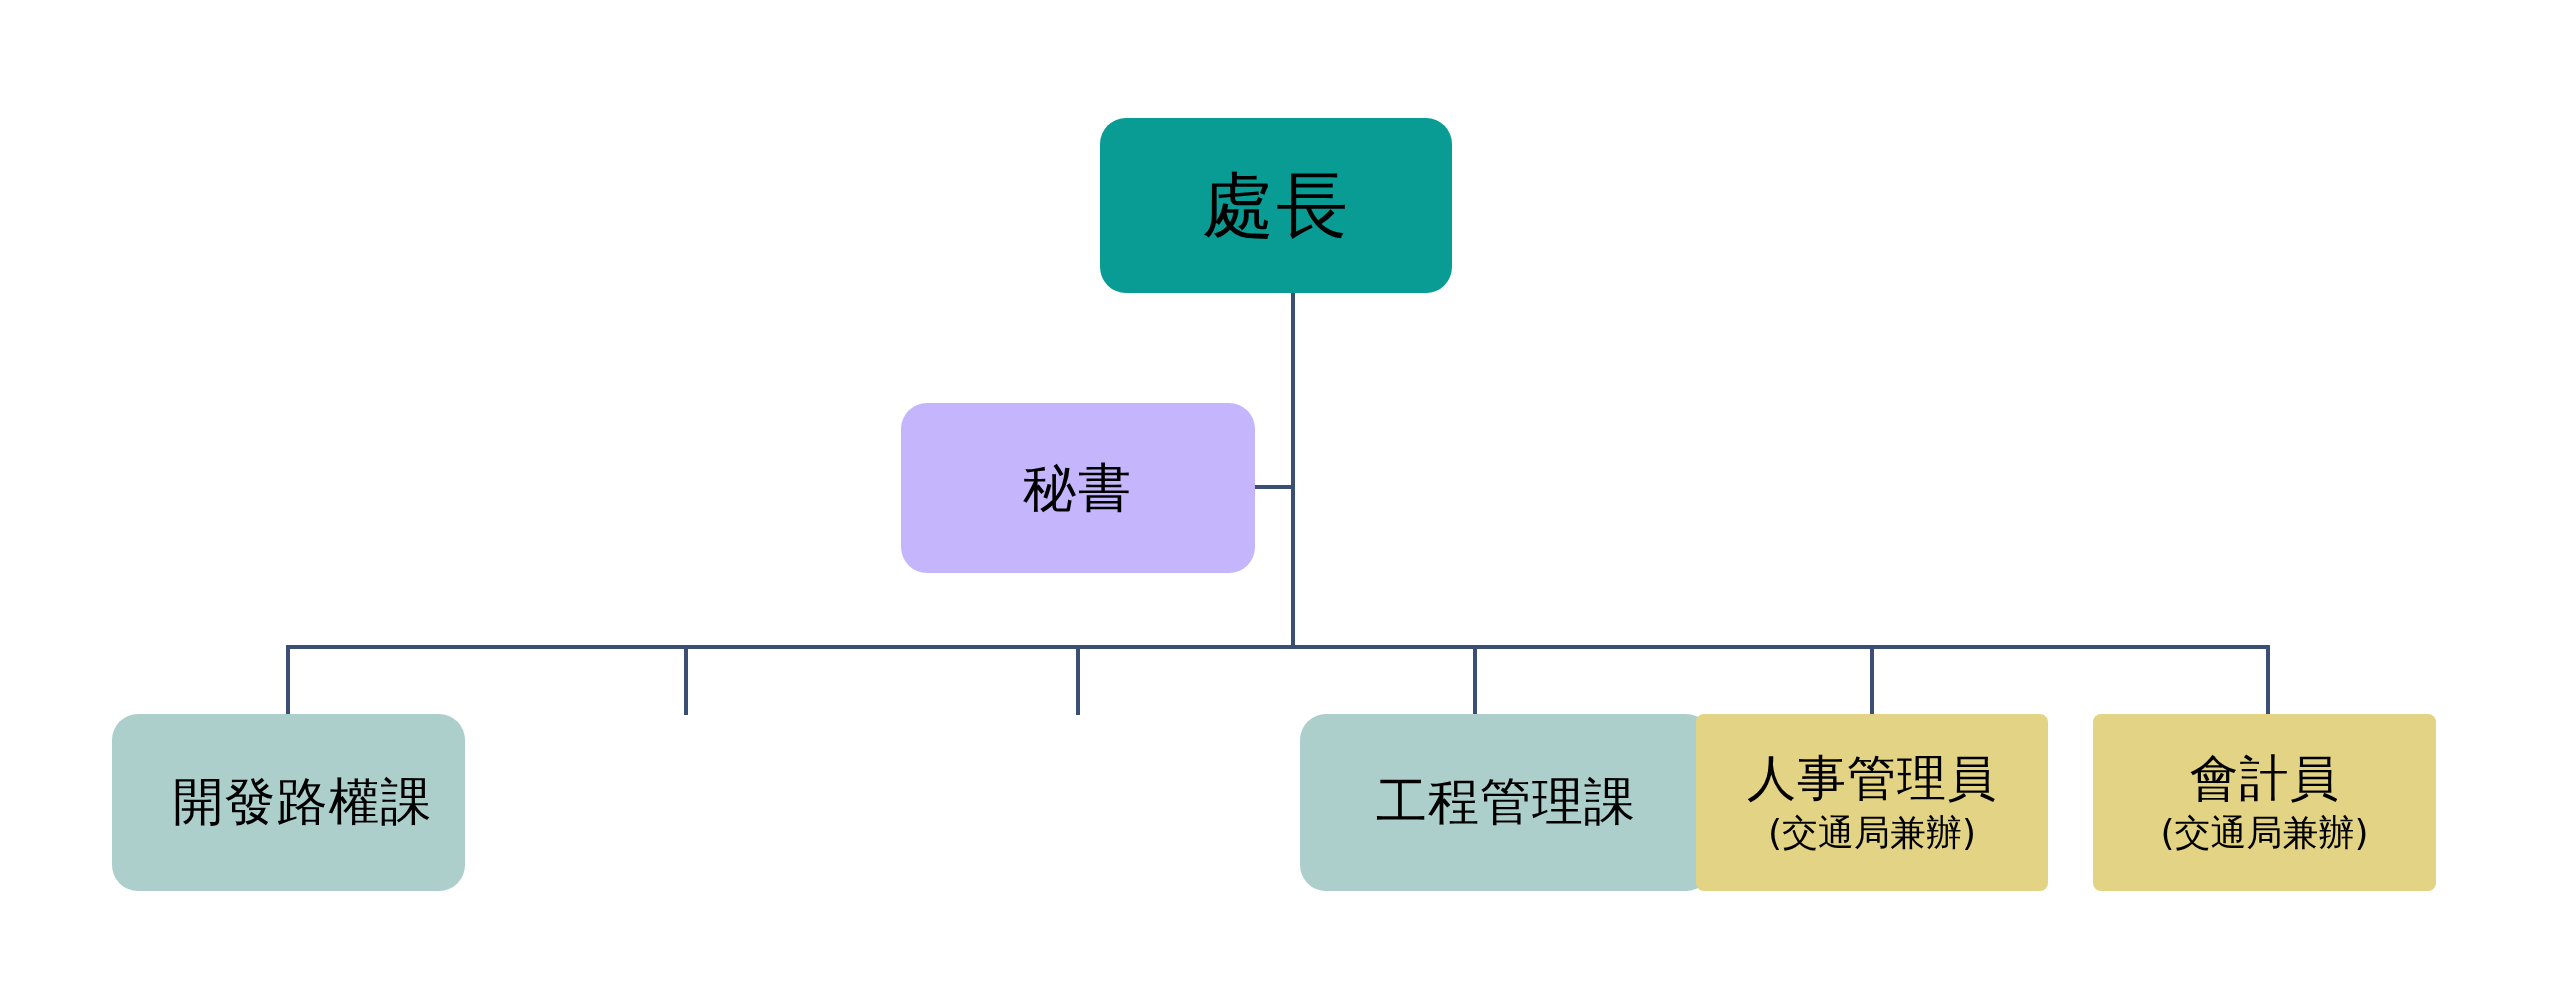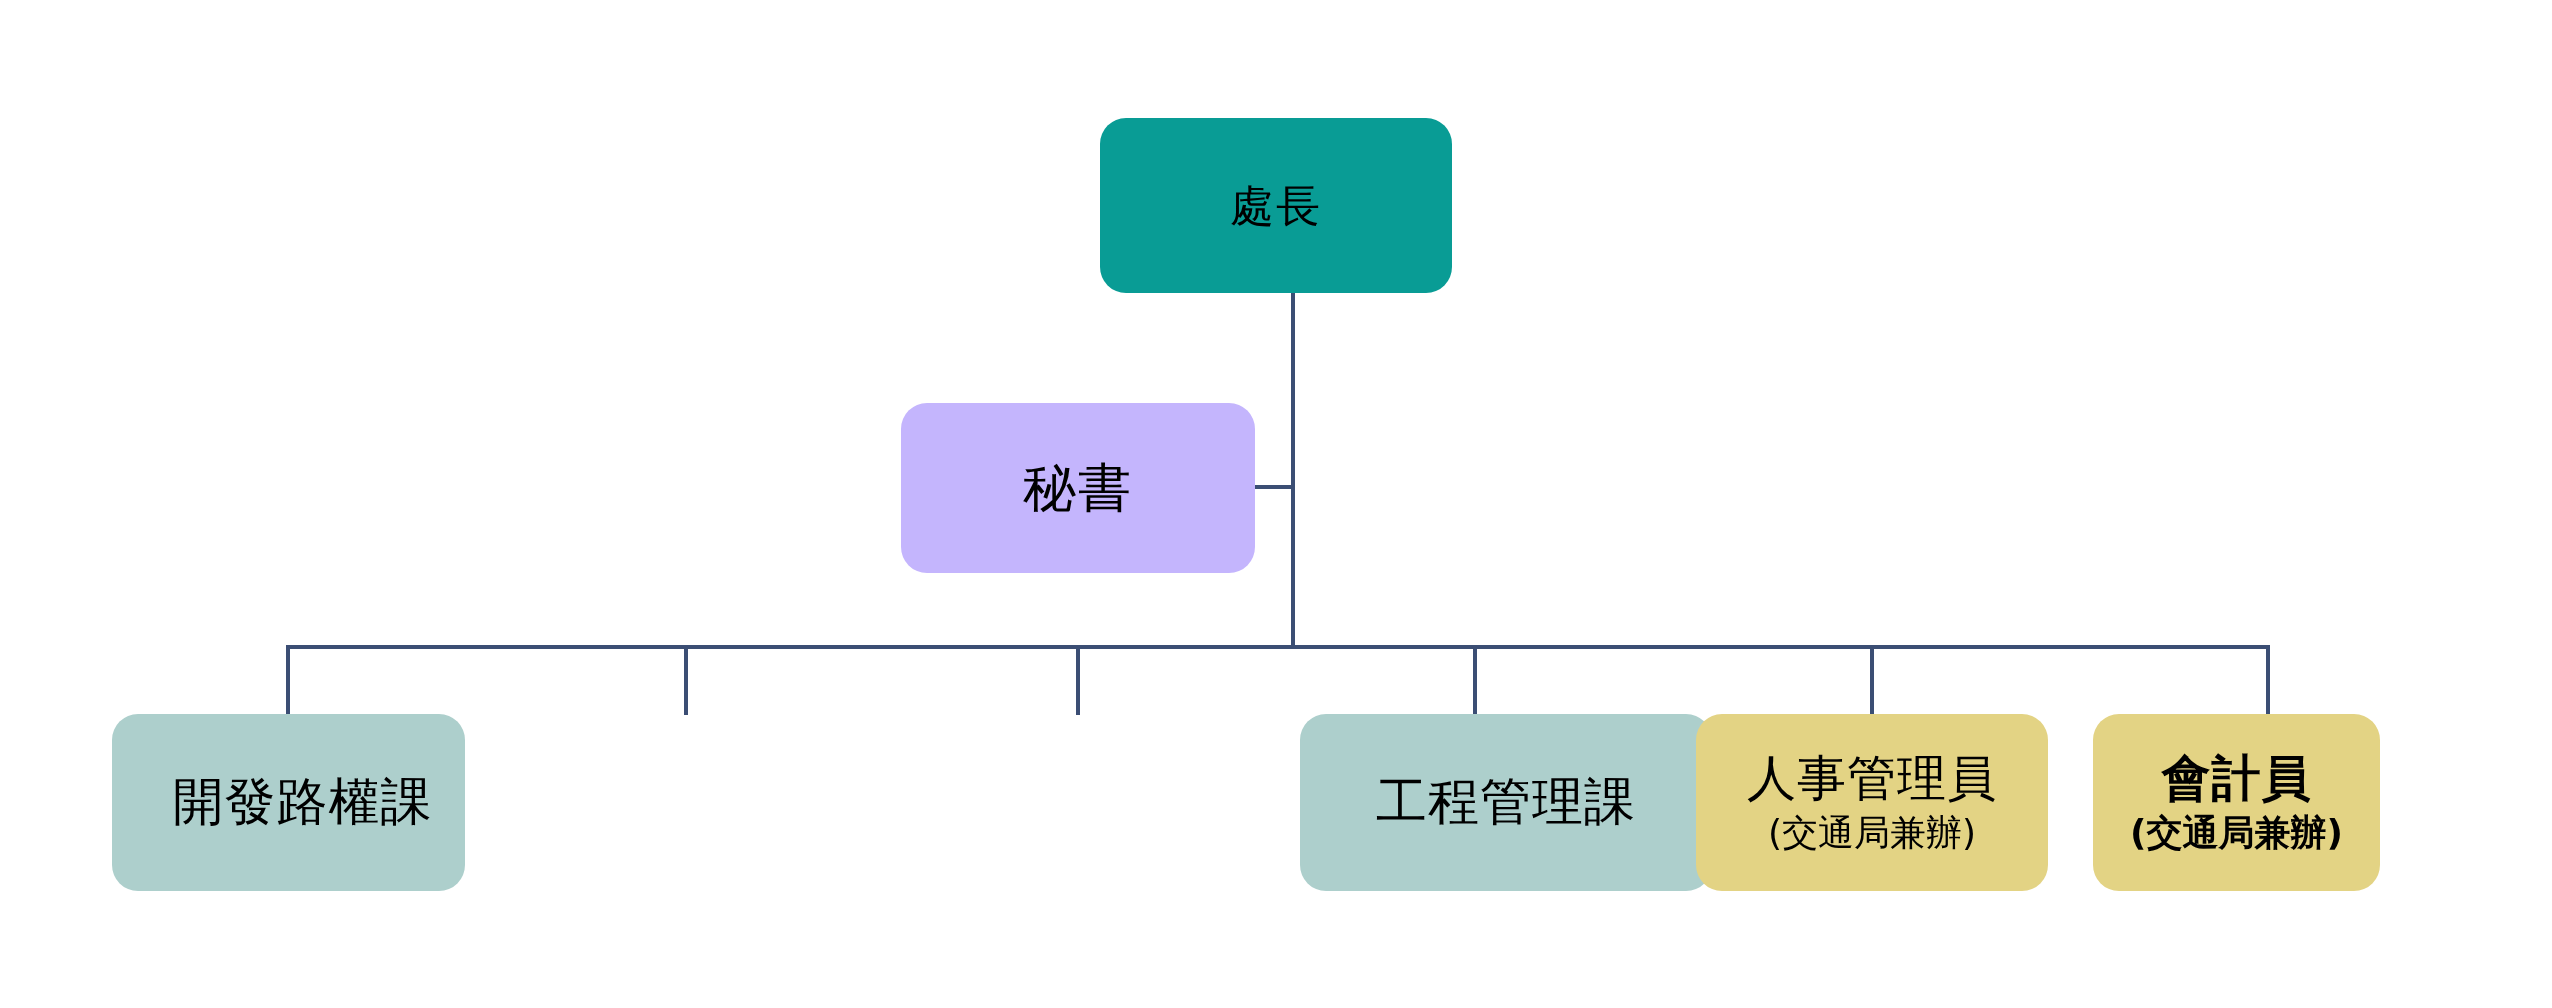--- a/index.html
+++ b/index.html
@@ -41,21 +41,21 @@
   
   .node-director {
     left: 1100px;
     top: 118px;
     width: 352px;
     height: 175px;
     border-radius: 26px;
     background: #099C95;
   }
   .node-director .node-title {
-    font-size: 44px;
+    font-size: 72px;
     letter-spacing: 2px;
   }
 
   
   .node-secretary {
     left: 901px;
     top: 403px;
     width: 354px;
     height: 170px;
     border-radius: 26px;
@@ -70,40 +70,41 @@
   .node-unit {
     top: 714px;
     height: 177px;
     border-radius: 26px;
   }
   .node-unit.tone-division {
     background: #ADCFCC;
   }
   .node-unit.tone-staff {
     background: #E3D384;
+    border-radius: 8px;
   }
   .node-unit .node-title {
     font-size: 51px;
     letter-spacing: 1px;
   }
   .node-unit.has-subtitle .node-title {
     font-size: 49px;
     margin-bottom: 4px;
   }
   .node-unit .node-subtitle {
     font-size: 36px;
     letter-spacing: 0px;
   }
 
   .u0 { left: 112px;  width: 353px; padding-left: 28px; }
   .u1 { left: 512px;  width: 349px; }
   .u2 { left: 902px;  width: 353px; }
   .u3 { left: 1300px; width: 412px; }
   .u4 { left: 1696px; width: 352px; }
-  .u5 { left: 2093px; width: 287px; font-weight: bold; }
+  .u5 { left: 2093px; width: 343px; }
 
   
   .conn {
     position: absolute;
     background: #3B4E74;
   }
   .conn-v { width: 4px; }
   .conn-h { height: 4px; }
 
   

